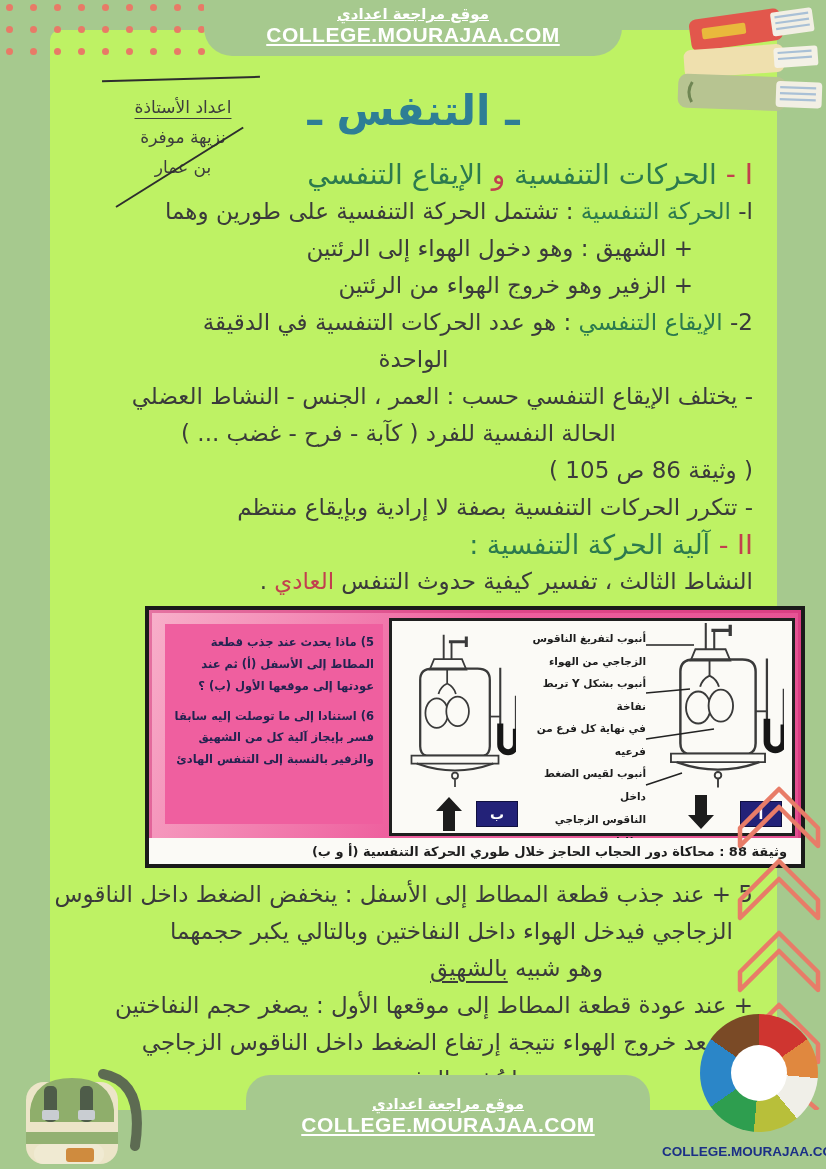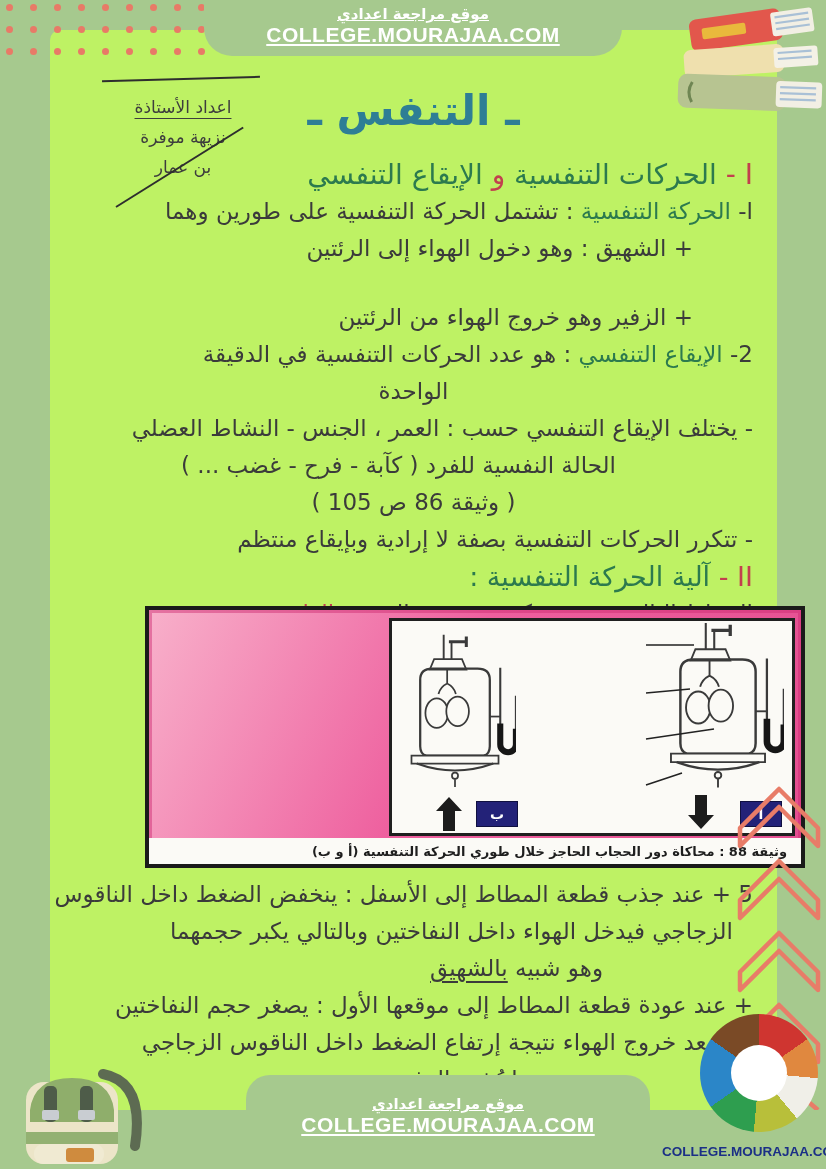--- a/index.html
+++ b/index.html
@@ -100,52 +100,65 @@
     <div class="author-line">بن عمار</div>
     <div class="author-diag"></div>
   </div>
 
   <div class="main-title">ـ التنفس ـ</div>
 
   <div class="hw-block hw-top" id="hw-top">
       <div class="hw-line" style="font-size: 28px;"><span class="seg-red">I - </span><span class="seg-green">الحركات التنفسية </span><span class="seg-red">و</span><span class="seg-green"> الإيقاع التنفسي</span></div>
       <div class="hw-line"><span class="seg-dark">ا- </span><span class="seg-green">الحركة التنفسية</span><span class="seg-dark"> : تشتمل الحركة التنفسية على طورين وهما</span></div>
       <div class="hw-line" style="padding-right: 60px;"><span class="seg-dark">+ الشهيق : وهو دخول الهواء إلى الرئتين</span></div>
-      <div class="hw-line" style="padding-right: 60px; margin-top: 32px;"><span class="seg-dark">+ الزفير وهو خروج الهواء من الرئتين</span></div>
+      <div class="hw-line" style="padding-right: 60px;"><span class="seg-dark">+ الزفير وهو خروج الهواء من الرئتين</span></div>
       <div class="hw-line"><span class="seg-dark">2- </span><span class="seg-green">الإيقاع التنفسي</span><span class="seg-dark"> : هو عدد الحركات التنفسية في الدقيقة</span></div>
       <div class="hw-line" style="text-align: center;"><span class="seg-dark">الواحدة</span></div>
       <div class="hw-line"><span class="seg-dark">- يختلف الإيقاع التنفسي حسب : العمر ، الجنس - النشاط العضلي</span></div>
       <div class="hw-line" style="padding-right: 30px; text-align: center;"><span class="seg-dark">الحالة النفسية للفرد ( كآبة - فرح - غضب ... )</span></div>
-      <div class="hw-line" style="text-align: center;"><span class="seg-dark">( وثيقة 86 ص 105 )</span></div>
+      <div class="hw-line" style="text-align: right;"><span class="seg-dark">( وثيقة 86 ص 105 )</span></div>
       <div class="hw-line"><span class="seg-dark">- تتكرر الحركات التنفسية بصفة لا إرادية وبإيقاع منتظم</span></div>
       <div class="hw-line" style="font-size: 27px;"><span class="seg-red">II - </span><span class="seg-green">آلية الحركة التنفسية :</span></div>
       <div class="hw-line"><span class="seg-dark">النشاط الثالث ، تفسير كيفية حدوث التنفس </span><span class="seg-red">العادي</span><span class="seg-dark"> .</span></div>
     </div>
 
   <div class="figure">
+    <div class="qpanel" id="qpanel">
+        <p>5) ماذا يحدث عند جذب قطعة المطاط إلى الأسفل (أ) ثم عند عودتها إلى موقعها الأول (ب) ؟</p>
+        <p>6) استنادا إلى ما توصلت إليه سابقا فسر بإيجاز آلية كل من الشهيق والزفير بالنسبة إلى التنفس الهادئ</p>
+      </div>
 
     <div class="dpanel">
 
       <svg class="jar jar-b-pos" width="122" height="161" viewBox="0 0 140 185">
         <path d="M63,10 h20 M83,4 v12" stroke="#3a3a3a" stroke-width="3.5" fill="none"></path>
         <path d="M57,2 v40 M66,10 v32" stroke="#3a3a3a" stroke-width="2.2" fill="none"></path>
         <path d="M46,30 h32 l5,12 h-42 z" fill="#fbfaf6" stroke="#3a3a3a" stroke-width="2"></path>
         <path d="M30,54 q0,-13 14,-13 h52 q14,0 14,13 v76 q0,9 -7,11 h-66 q-7,-2 -7,-11 z" fill="none" stroke="#3a3a3a" stroke-width="2.6"></path>
         <path d="M61,42 v16 M61,58 q-8,4 -10,12 M61,58 q8,4 10,12" fill="none" stroke="#3a3a3a" stroke-width="2"></path>
         <ellipse cx="49" cy="92" rx="13" ry="17" fill="#fbfaf6" stroke="#3a3a3a" stroke-width="2"></ellipse>
         <ellipse cx="73" cy="90" rx="13" ry="17" fill="#fbfaf6" stroke="#3a3a3a" stroke-width="2"></ellipse>
         <path d="M110,96 h12" stroke="#3a3a3a" stroke-width="2" fill="none"></path>
         <path d="M122,40 v88 a9,9 0 0 0 18,0 v-56" fill="none" stroke="#3a3a3a" stroke-width="2.4"></path>
         <path d="M122,104 v24 a9,9 0 0 0 18,0 v-18" fill="none" stroke="#161616" stroke-width="7"></path>
         <path d="M20,141 h100 v9 h-100 z" fill="#fbfaf6" stroke="#3a3a3a" stroke-width="2"></path>
         <path d="M26,150 q44,16 88,0" fill="none" stroke="#3a3a3a" stroke-width="2.4"></path>
         <circle cx="70" cy="164" r="3.5" fill="none" stroke="#3a3a3a" stroke-width="2"></circle>
         <path d="M70,168 v9" stroke="#3a3a3a" stroke-width="2"></path>
       </svg>
 
+      <div class="labels" id="labels">
+          <div>أنبوب لتفريغ الناقوس</div>
+          <div>الزجاجي من الهواء</div>
+          <div>أنبوب بشكل Y تربط نفاخة</div>
+          <div>في نهاية كل فرع من فرعيه</div>
+          <div>أنبوب لقيس الضغط داخل</div>
+          <div>الناقوس الزجاجي</div>
+          <div>مطاط</div>
+        </div>
 
       <svg class="jar jar-a-pos" width="132" height="174" viewBox="0 0 140 185">
         <path d="M63,10 h20 M83,4 v12" stroke="#3a3a3a" stroke-width="3.5" fill="none"></path>
         <path d="M57,2 v40 M66,10 v32" stroke="#3a3a3a" stroke-width="2.2" fill="none"></path>
         <path d="M46,30 h32 l5,12 h-42 z" fill="#fbfaf6" stroke="#3a3a3a" stroke-width="2"></path>
         <path d="M30,54 q0,-13 14,-13 h52 q14,0 14,13 v76 q0,9 -7,11 h-66 q-7,-2 -7,-11 z" fill="none" stroke="#3a3a3a" stroke-width="2.6"></path>
         <path d="M61,42 v16 M61,58 q-8,4 -10,12 M61,58 q8,4 10,12" fill="none" stroke="#3a3a3a" stroke-width="2"></path>
         <ellipse cx="49" cy="92" rx="13" ry="17" fill="#fbfaf6" stroke="#3a3a3a" stroke-width="2"></ellipse>
         <ellipse cx="73" cy="90" rx="13" ry="17" fill="#fbfaf6" stroke="#3a3a3a" stroke-width="2"></ellipse>
         <path d="M110,96 h12" stroke="#3a3a3a" stroke-width="2" fill="none"></path>

